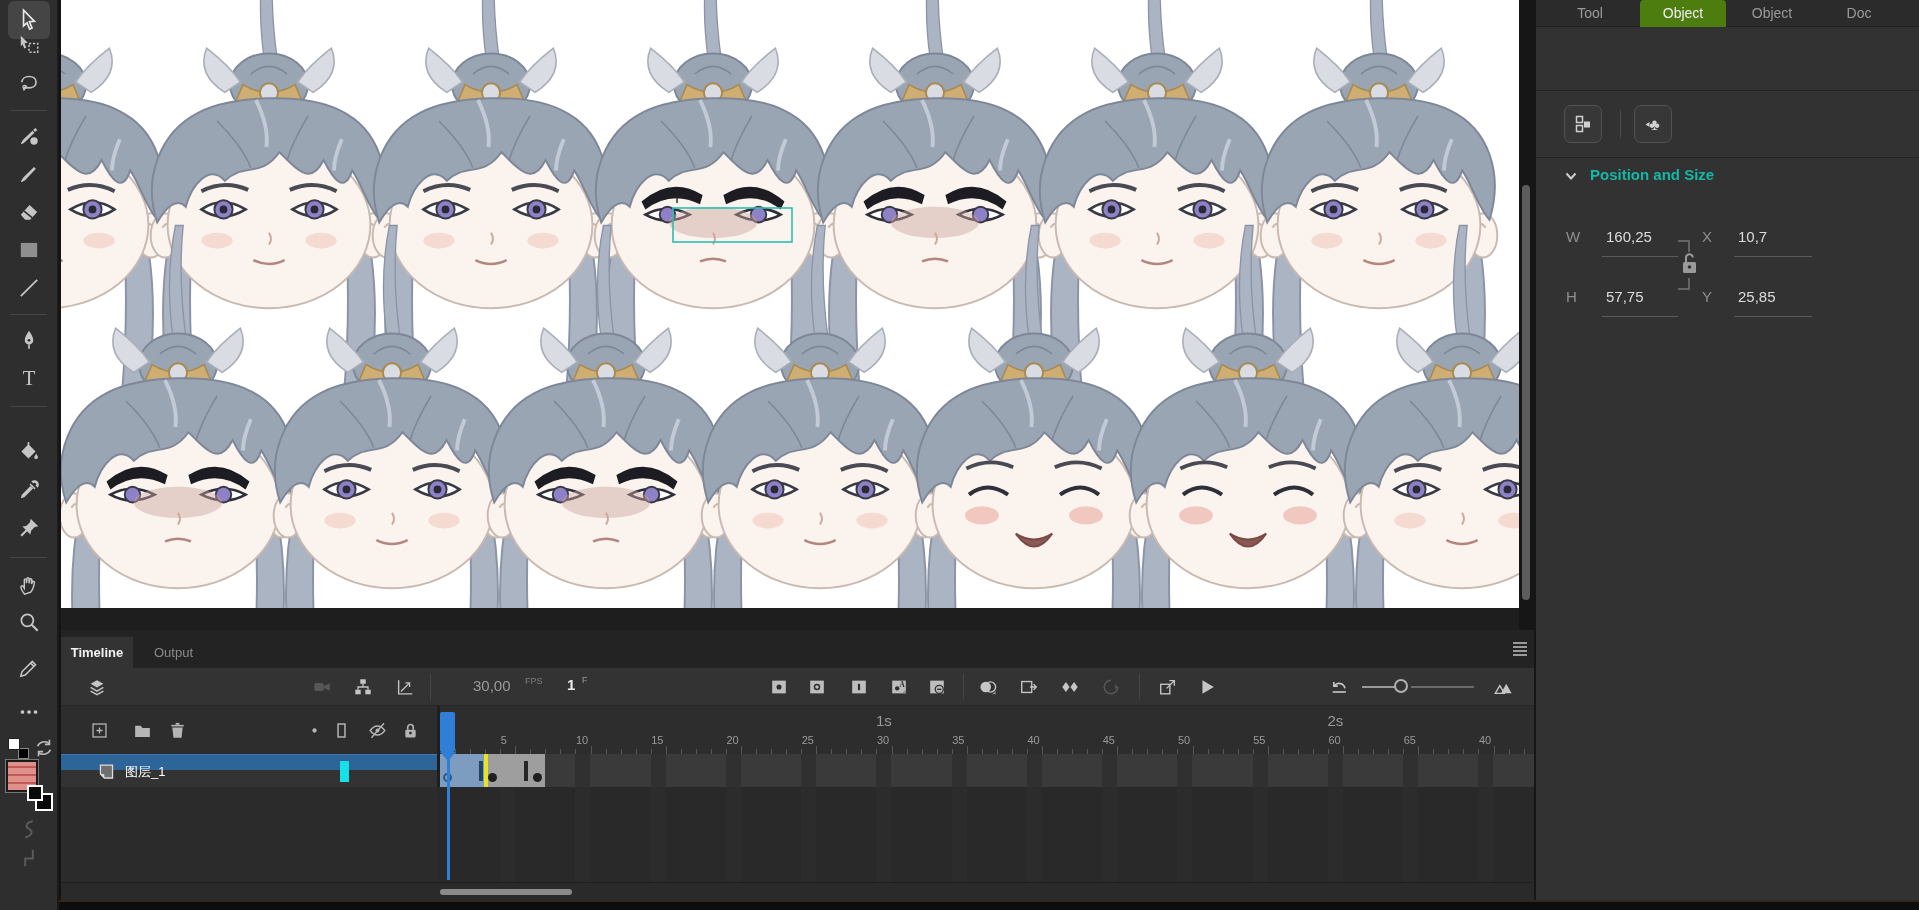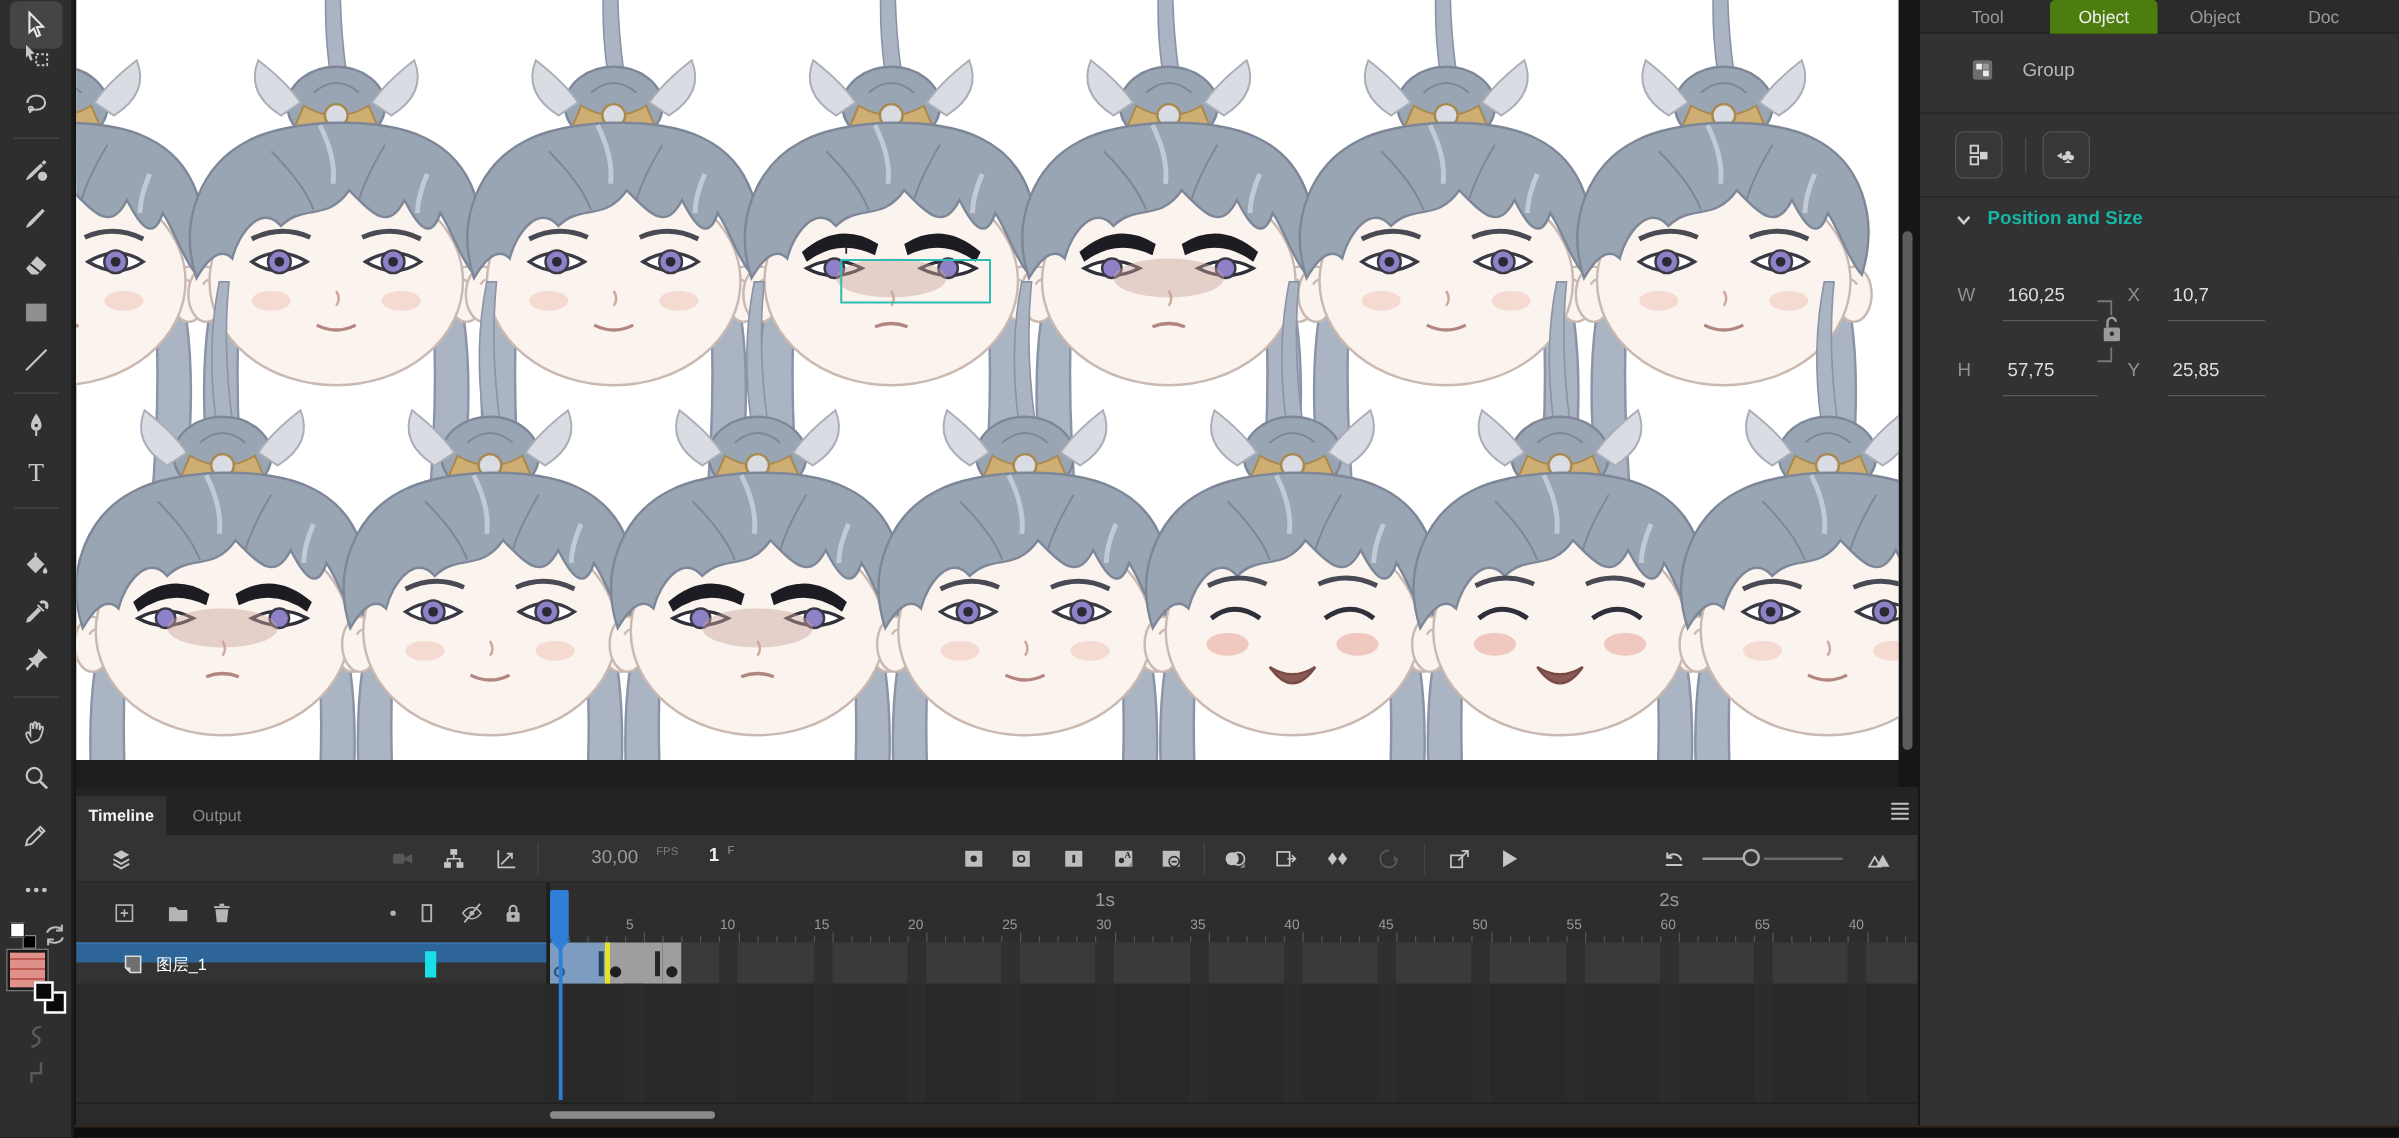--- a/index.html
+++ b/index.html
@@ -355,31 +355,20 @@
       </div>
   </div>
 
   <div id="props">
     <div id="props-tabbar">
       <div class="ptab" style="left:28px;width:52px;">Tool</div>
       <div class="ptab active" style="left:104px;width:86px;">Object</div>
       <div class="ptab" style="left:208px;width:56px;">Object</div>
       <div class="ptab" style="left:300px;width:46px;">Doc</div>
     </div>
-    <div id="group-row">
-      <div id="group-icon">
-        <svg viewBox="0 0 22 22">
-            <rect x="2.5" y="2.5" width="17" height="17" rx="2.5" fill="#6e6e6e"></rect>
-            <rect x="5.5" y="5.5" width="5" height="5" fill="#ececec"></rect>
-            <rect x="11.5" y="11.5" width="5" height="5" fill="#ececec"></rect>
-            <rect x="11.5" y="5.5" width="5" height="5" fill="#9b9b9b"></rect>
-          </svg>
-      </div>
-      <div id="group-label">Group</div>
-    </div>
     <div class="pdivider" style="top:90px;"></div>
     <div id="actions-row">
       <div class="action-btn" style="left:28px;">
         <svg viewBox="0 0 22 22">
             <rect x="4.5" y="3.5" width="6" height="6" fill="none" stroke="currentColor" stroke-width="1.5"></rect>
             <rect x="12" y="8.5" width="6" height="6" fill="currentColor"></rect>
             <rect x="4.5" y="12.5" width="6" height="6" fill="none" stroke="currentColor" stroke-width="1.5"></rect>
           </svg>
       </div>
       <div id="actions-divider"></div>

